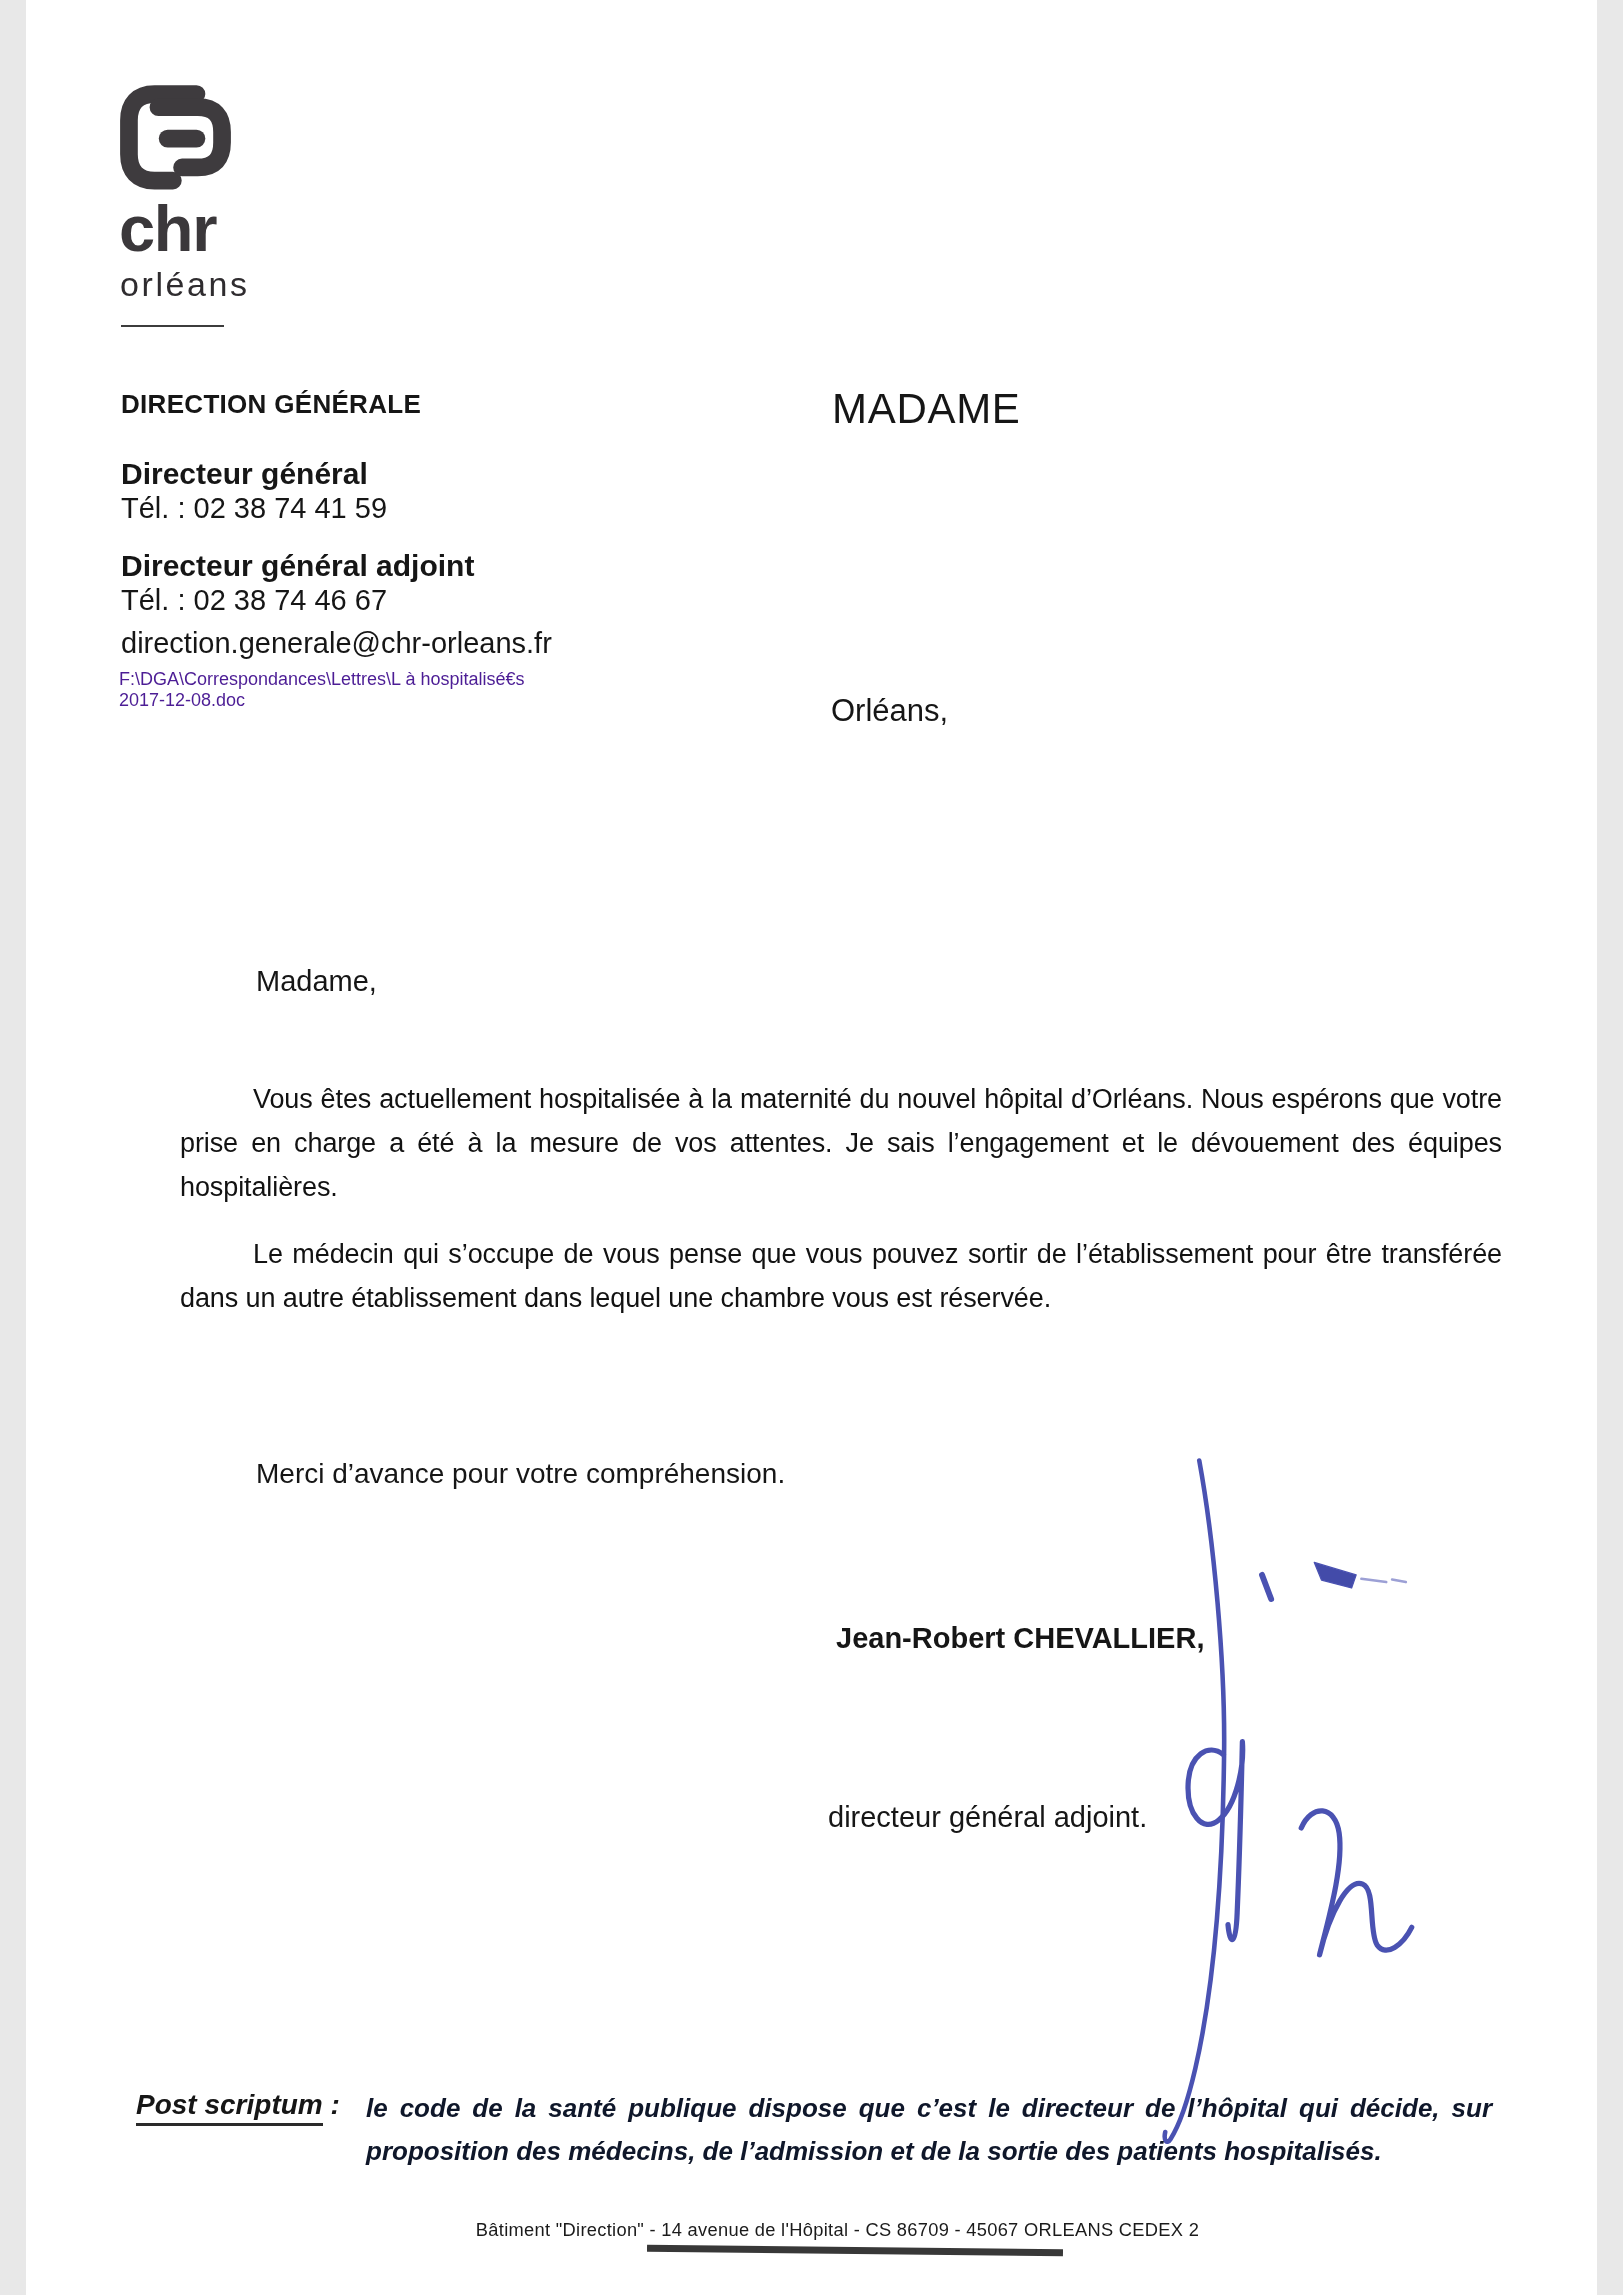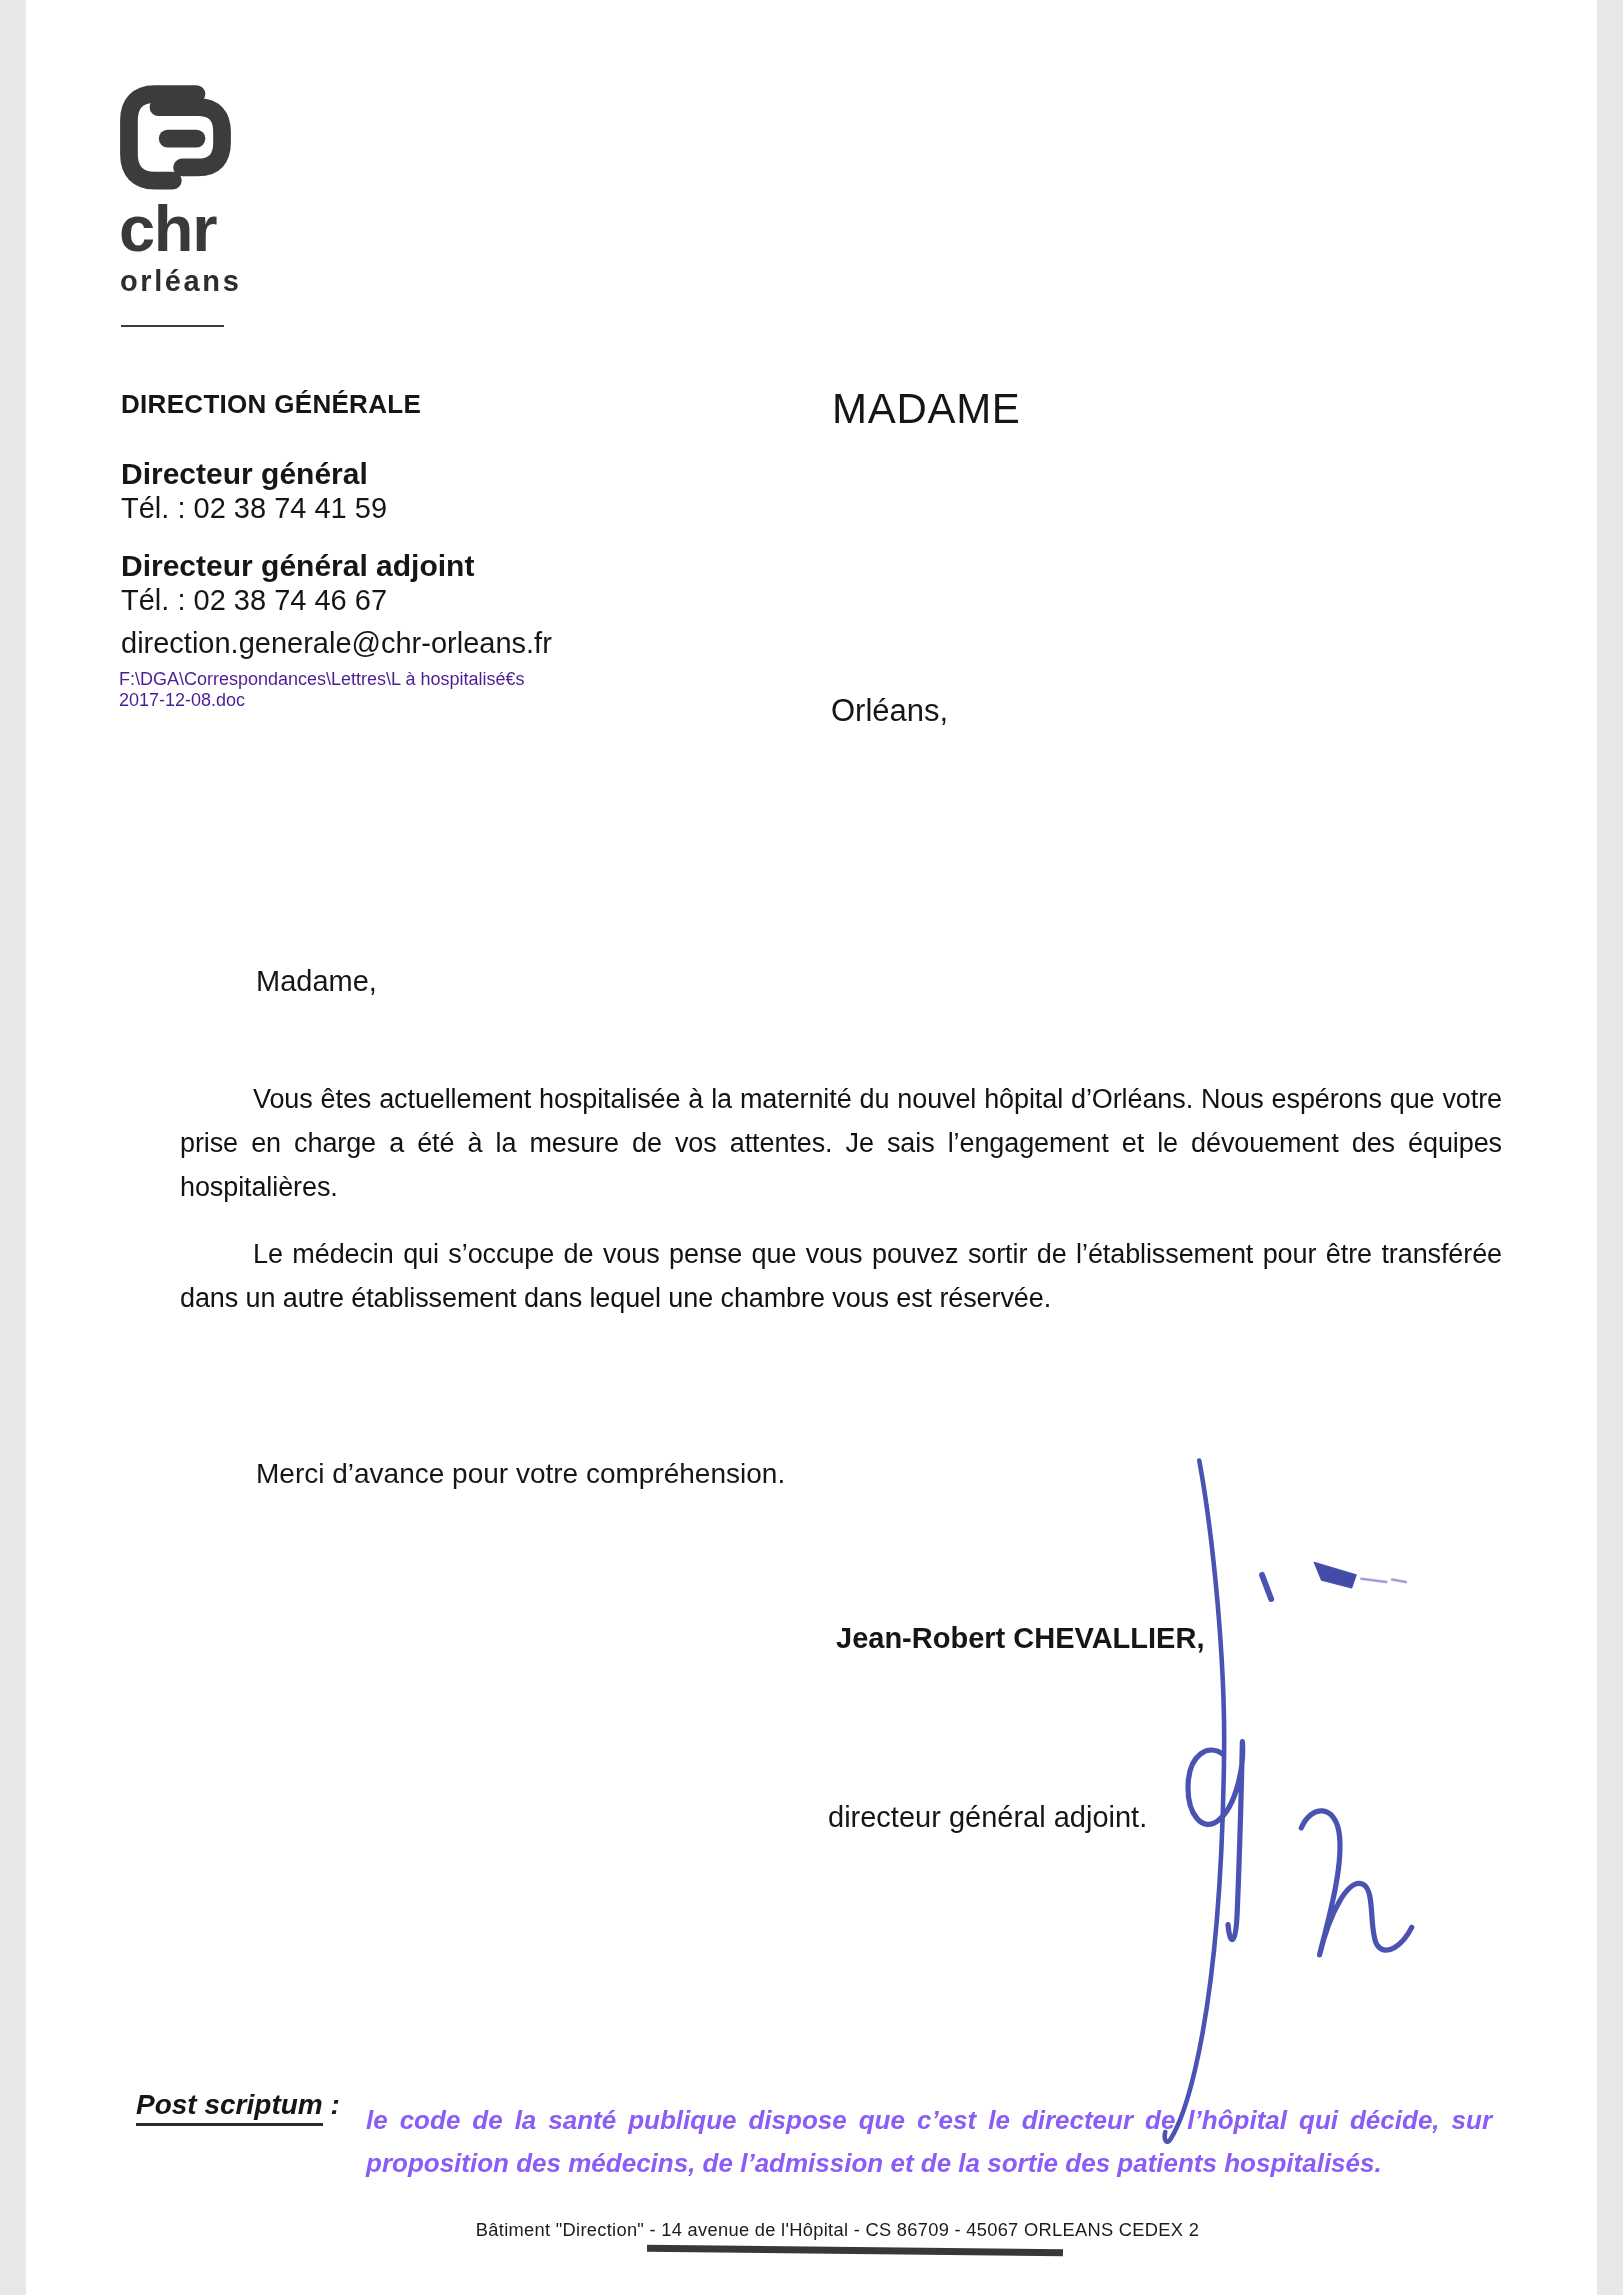--- a/index.html
+++ b/index.html
@@ -4,21 +4,21 @@
 <style>
   html,body{margin:0;padding:0;background:#e8e8e8;}
   .page{
     position:relative;width:1571px;height:2295px;background:#ffffff;
     font-family:"Liberation Sans", sans-serif;color:#161616;overflow:hidden;
     margin:0 auto;
   }
   .abs{position:absolute;}
   
   .logo-wordmark{left:93px;top:196px;font-weight:700;font-size:65px;letter-spacing:-1.3px;color:#3b383b;line-height:1;}
-  .logo-city{left:94px;top:267px;font-weight:700;font-size:29px;letter-spacing:2.6px;color:#2f2c2f;line-height:1;}
+  .logo-city{left:94px;top:267px;font-weight:400;font-size:34px;letter-spacing:2.6px;color:#2f2c2f;line-height:1;}
   .logo-rule{left:95px;top:325px;width:103px;height:2px;background:#3c3c3c;}
   .dept{left:95px;top:389px;font-size:26px;font-weight:700;letter-spacing:0.3px;}
   .contact-title{font-size:30px;font-weight:700;}
   .contact-phone{font-size:29px;font-weight:400;}
   .ct1{left:95px;top:457px;} .cp1{left:95px;top:492px;}
   .ct2{left:95px;top:549px;} .cp2{left:95px;top:584px;}
   .email{left:95px;top:627px;font-size:29px;}
   .fileref{left:93px;top:669px;font-size:18px;line-height:21px;color:#4c1d95;}
   .recipient{left:806px;top:385px;font-size:42px;letter-spacing:0.7px;}
   .dateline{left:805px;top:693px;font-size:31px;}
@@ -28,21 +28,21 @@
   .salutation{left:230px;top:965px;font-size:29px;}
   .p1{top:1077px;}
   .p2{top:1232px;}
   .p3{top:1363px;}
   .closing{left:230px;top:1458px;font-size:28px;}
   .sig-name{left:810px;top:1622px;font-size:29px;font-weight:700;}
   .sig-title{left:802px;top:1801px;font-size:29px;}
   
   .ps-label{left:110px;top:2089px;font-size:28px;font-weight:700;font-style:italic;white-space:nowrap;}
   .ps-label .ul{border-bottom:3.3px solid #2a2a2a;padding-bottom:2.6px;}
-  .ps-text{left:340px;top:2087px;width:1126px;font-size:26px;line-height:43px;font-weight:700;font-style:italic;text-align:justify;color:#8b5cf6;margin-top:12px;}
+  .ps-text{left:340px;top:2087px;width:1126px;font-size:26px;line-height:43px;font-weight:700;font-style:italic;text-align:justify;color:#0f172a;}
   
   .footer-org{left:0;top:2185px;width:1623px;text-align:center;font-size:22px;letter-spacing:8.5px;word-spacing:7.9px;color:#1b1b1b;}
   .footer-addr{left:0;top:2219px;width:1623px;text-align:center;font-size:18.3px;letter-spacing:0.3px;color:#1b1b1b;}
   .footer-bar{left:621px;top:2247px;width:416px;height:6.5px;background:#383838;transform:rotate(0.65deg);}
   
   .logo-mark{left:93px;top:77px;}
   .signature{left:1100px;top:1447px;pointer-events:none;}
 </style>
 </head>
 <body>

